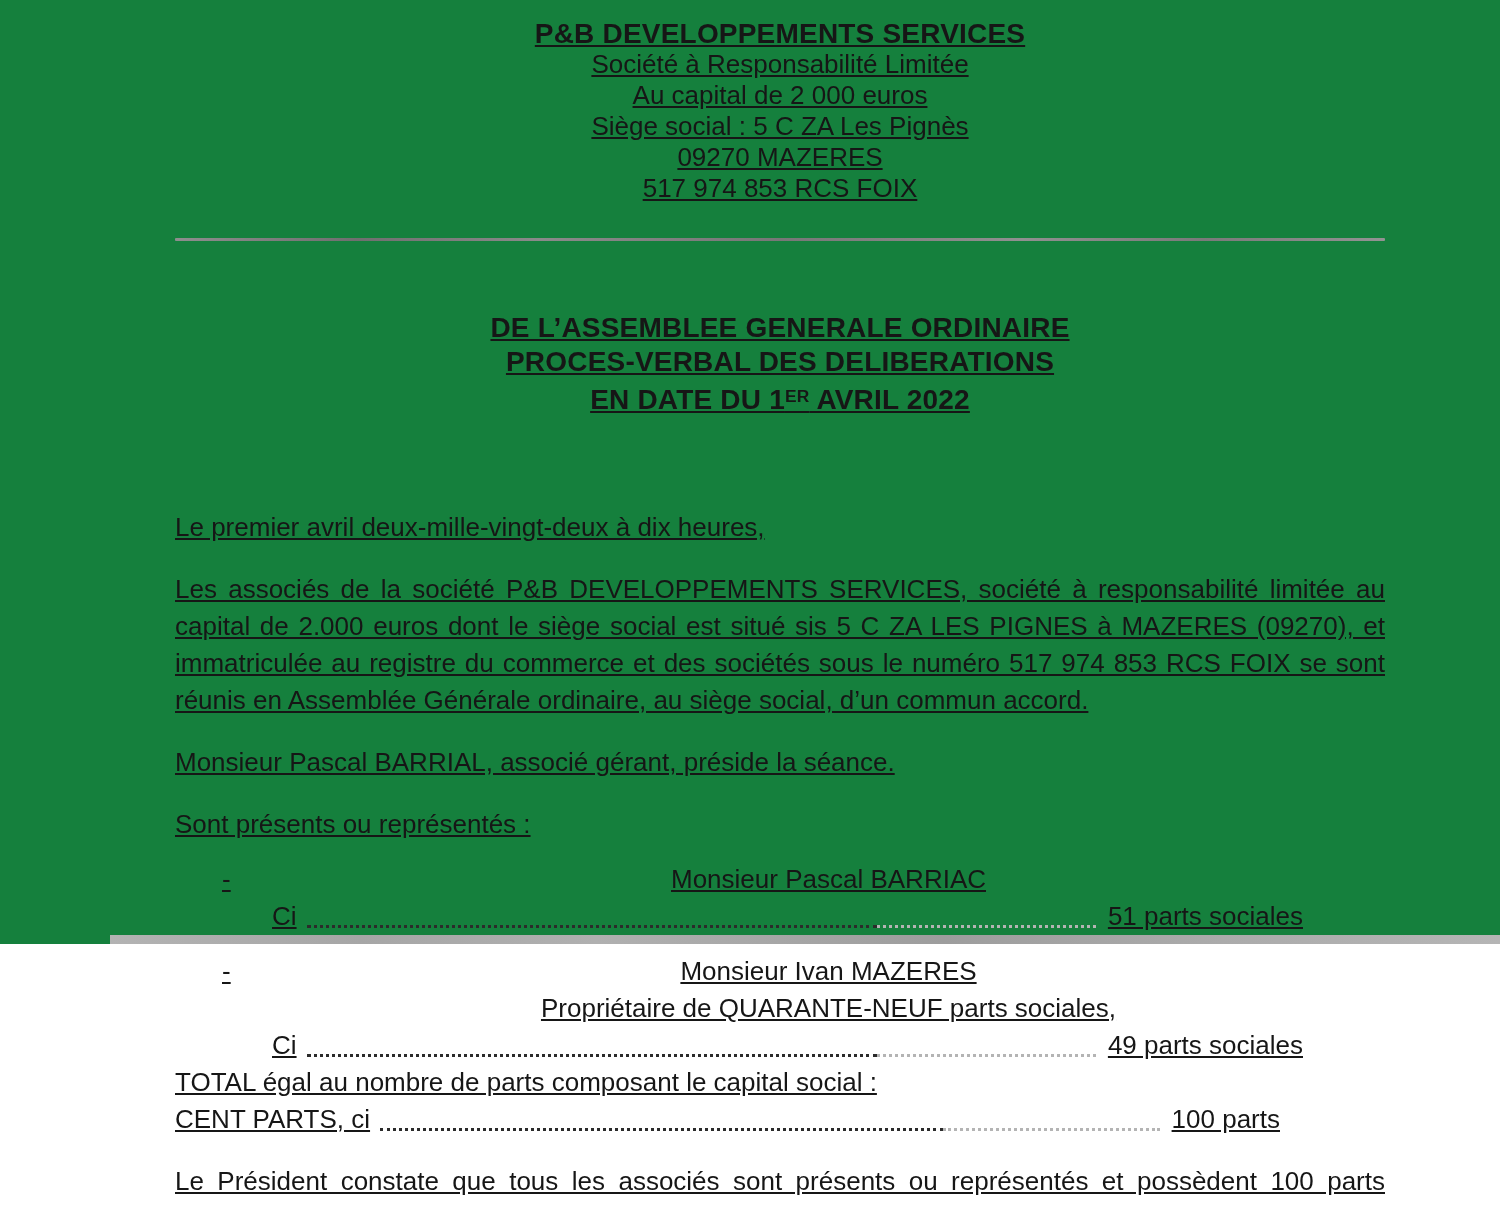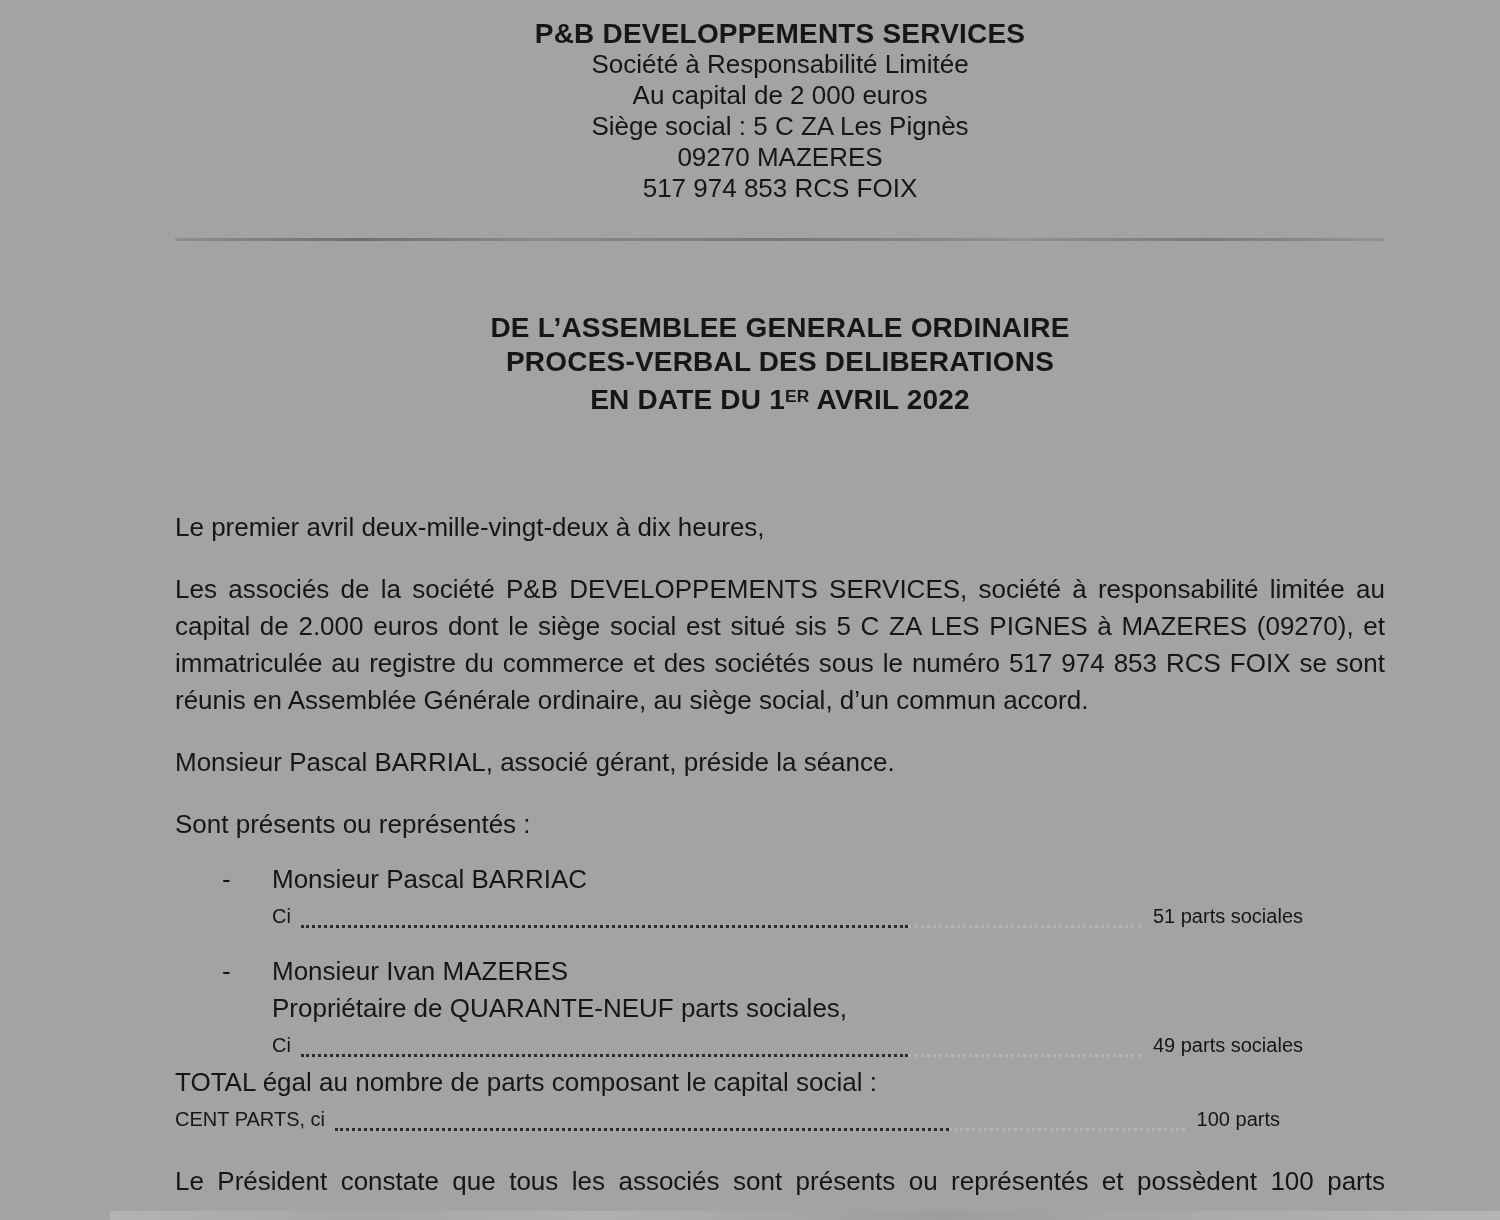--- a/index.html
+++ b/index.html
@@ -3,24 +3,25 @@
 <meta charset="utf-8">
 <style>
   html, body { margin: 0; padding: 0; background: #ffffff; }
   body {
     width: 1500px; height: 1220px; overflow: hidden;
     font-family: "Liberation Sans", "DejaVu Sans", sans-serif;
     color: #161616;
   }
   .page {
     position: relative;
-    width: 1500px; height: 1220px;
+    width: 1500px; height: 944px;
     box-sizing: border-box;
     padding: 18px 115px 0 175px;
-    background: #a3a3a3;
+    background: #15803d;
+    text-decoration: underline;
   }
   
   .letterhead { text-align: center; line-height: 31px; font-size: 26px; }
   .letterhead .company { font-weight: bold; font-size: 28px; letter-spacing: 0.2px; }
   
   .rule {
     height: 3px; margin-top: 34px;
     background: linear-gradient(90deg,#8e8e8e,#6f6f6f 15%,#8a8a8a 30%,#777777 50%,#909090 70%,#7a7a7a 85%,#939393);
     border-radius: 1px;
   }
@@ -31,23 +32,23 @@
   }
   .doc-title sup { font-size: 0.62em; vertical-align: 0.4em; font-weight: bold; }
   
   .para { margin: 25px 0 0 0; font-size: 26px; line-height: 37px; }
   .first { margin-top: 92px; }
   .justify { text-align: justify; }
   .stretch { text-align: justify; text-align-last: justify; }
   
   .attendee { display: flex; margin-top: 18px; padding-left: 47px; font-size: 26px; line-height: 37px; }
   .attendee .dash { width: 50px; }
-  .attendee-body { flex: 1; }
+  .attendee-body { flex: 1; text-align: center; }
   
-  .ci-row { display: flex; align-items: flex-end; font-size: 20px; line-height: 37px; }
+  .ci-row { display: flex; align-items: flex-end; font-size: 26px; line-height: 37px; }
   .attendee .ci-row { width: 1031px; }
   .total-row { width: 1105px; }
   .leader { height: 0; border-bottom: 3px dotted #2b2b2b; margin: 0 0 7px 10px; }
   .leader.dark { flex: 2.6; }
   .leader.faded { flex: 1; border-bottom-color: #b4b4b4; margin-left: 0; margin-right: 12px; }
   .total-block { font-size: 26px; line-height: 37px; }
   
   .scan-band {
     position: absolute; left: 110px; right: 0; bottom: 0; height: 9px; z-index: 3;
     background: linear-gradient(90deg,#b3b3b3 0%,#a6a6a6 18%,#b0b0b0 35%,#9d9d9d 60%,#ababab 80%,#b5b5b5 100%);

